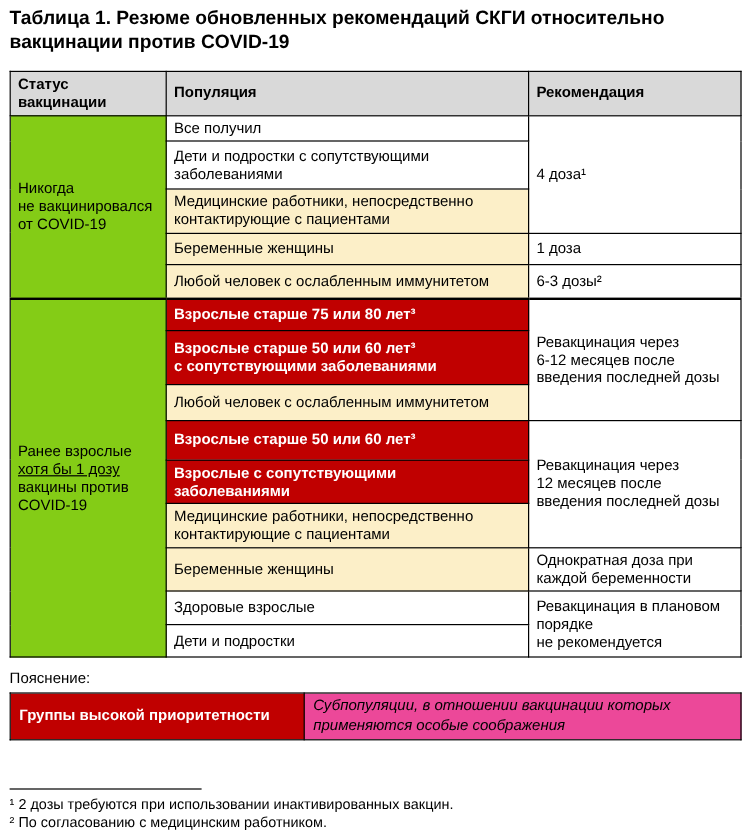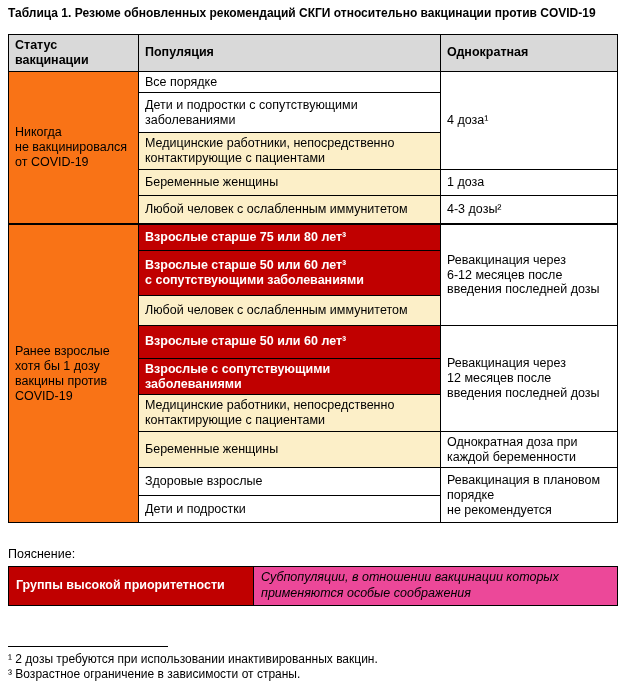--- a/index.html
+++ b/index.html
@@ -2,37 +2,37 @@
 <html><head>
 <meta charset="utf-8">
 <style>
   html,body { margin:0; padding:0; }
   body {
     width:624px; height:695px; background:#ffffff; overflow:hidden;
     font-family:"Liberation Sans", sans-serif; color:#000;
   }
   .page { position:relative; padding:6px 7px 0 8px; box-sizing:border-box; }
   .title {
-    font-weight:bold; font-size:12px; line-height:1.25;
+    font-weight:bold; font-size:16px; line-height:1.25;
     width:600px; margin:0 0 13px 0;
   }
   table.main { border-collapse:collapse; width:609px; table-layout:fixed; }
   table.main td, table.main th {
     border:1px solid #000; padding:3px 6px;
     font-size:12.5px; line-height:1.18; vertical-align:middle;
     text-align:left; white-space:pre-line; word-wrap:break-word;
   }
   table.main th { background:#D9D9D9; font-weight:bold; }
   td.cream { background:#FCEFC8; }
   td.red   { background:#C00000; color:#ffffff; font-weight:bold; }
-  td.status-cell { background:#f97316; }
+  td.status-cell { background:#84cc16; }
   tr.divider td { border-top:2px solid #000; }
-  .u { white-space:nowrap; }
+  .u { text-decoration:underline; white-space:nowrap; }
 
-  .legend-label { font-size:12.5px; margin:24px 0 5px 0; }
+  .legend-label { font-size:12.5px; margin:10px 0 5px 0; }
   table.legend { border-collapse:collapse; width:609px; table-layout:fixed;padding-left:19px; }
   table.legend td {
     border:1px solid #000; padding:3px 7px;
     font-size:12.5px; line-height:1.25; vertical-align:middle;
     white-space:pre-line; height:38px; box-sizing:border-box;
   }
   td.legend-red { background:#C00000; color:#fff; font-weight:bold; }
   td.legend-cream { background:#ec4899;font-style:italic; }
 
   .footnotes { margin-top:40px; font-size:12px; line-height:1.3; }
@@ -49,45 +49,45 @@
     <colgroup>
       <col style="width:130px">
         <col style="width:302px">
         <col style="width:177px">
     </colgroup>
     <tbody>
         <tr style="height:34px">
       <th>Статус
 вакцинации</th>
       <th>Популяция</th>
-      <th>Однократная</th>
+      <th>Рекомендация</th>
     </tr>
 
     <tr style="height:20px">
       <td class="status-cell" rowspan="5">Никогда
 не вакцинировался
 от COVID-19</td>
-      <td>Все порядке</td>
+      <td>Все получил</td>
       <td rowspan="3">4 доза¹</td>
     </tr>
     <tr style="height:40px">
       <td>Дети и подростки с сопутствующими
 заболеваниями</td>
     </tr>
     <tr style="height:34px">
       <td class="cream">Медицинские работники, непосредственно
 контактирующие с пациентами</td>
     </tr>
     <tr style="height:26px">
       <td class="cream">Беременные женщины</td>
       <td>1 доза</td>
     </tr>
     <tr style="height:29px">
       <td class="cream">Любой человек с ослабленным иммунитетом</td>
-      <td>4-3 дозы²</td>
+      <td>6-3 дозы²</td>
     </tr>
 
     <tr class="divider" style="height:26px">
       <td class="status-cell" rowspan="9"><span>Ранее взрослые
 </span><span class="u">хотя бы 1 дозу</span><span>
 вакцины против
 COVID-19</span></td>
       <td class="red">Взрослые старше 75 или 80 лет³</td>
       <td rowspan="3">Ревакцинация через
 6-12 месяцев после
@@ -143,16 +143,17 @@
       <td class="legend-red">Группы высокой приоритетности</td>
       <td class="legend-cream">Субпопуляции, в отношении вакцинации которых
 применяются особые соображения</td>
     </tr>
   </tbody>
     </table>
 
   <div class="footnotes">
     <div class="fn-rule"></div>
     <div class="fn">¹ 2 дозы требуются при использовании инактивированных вакцин.</div>
+    <div class="fn">² По согласованию с медицинским работником.</div>
     <div class="fn">³ Возрастное ограничение в зависимости от страны.</div>
   </div>
 
 </div>
 
 </body></html>

